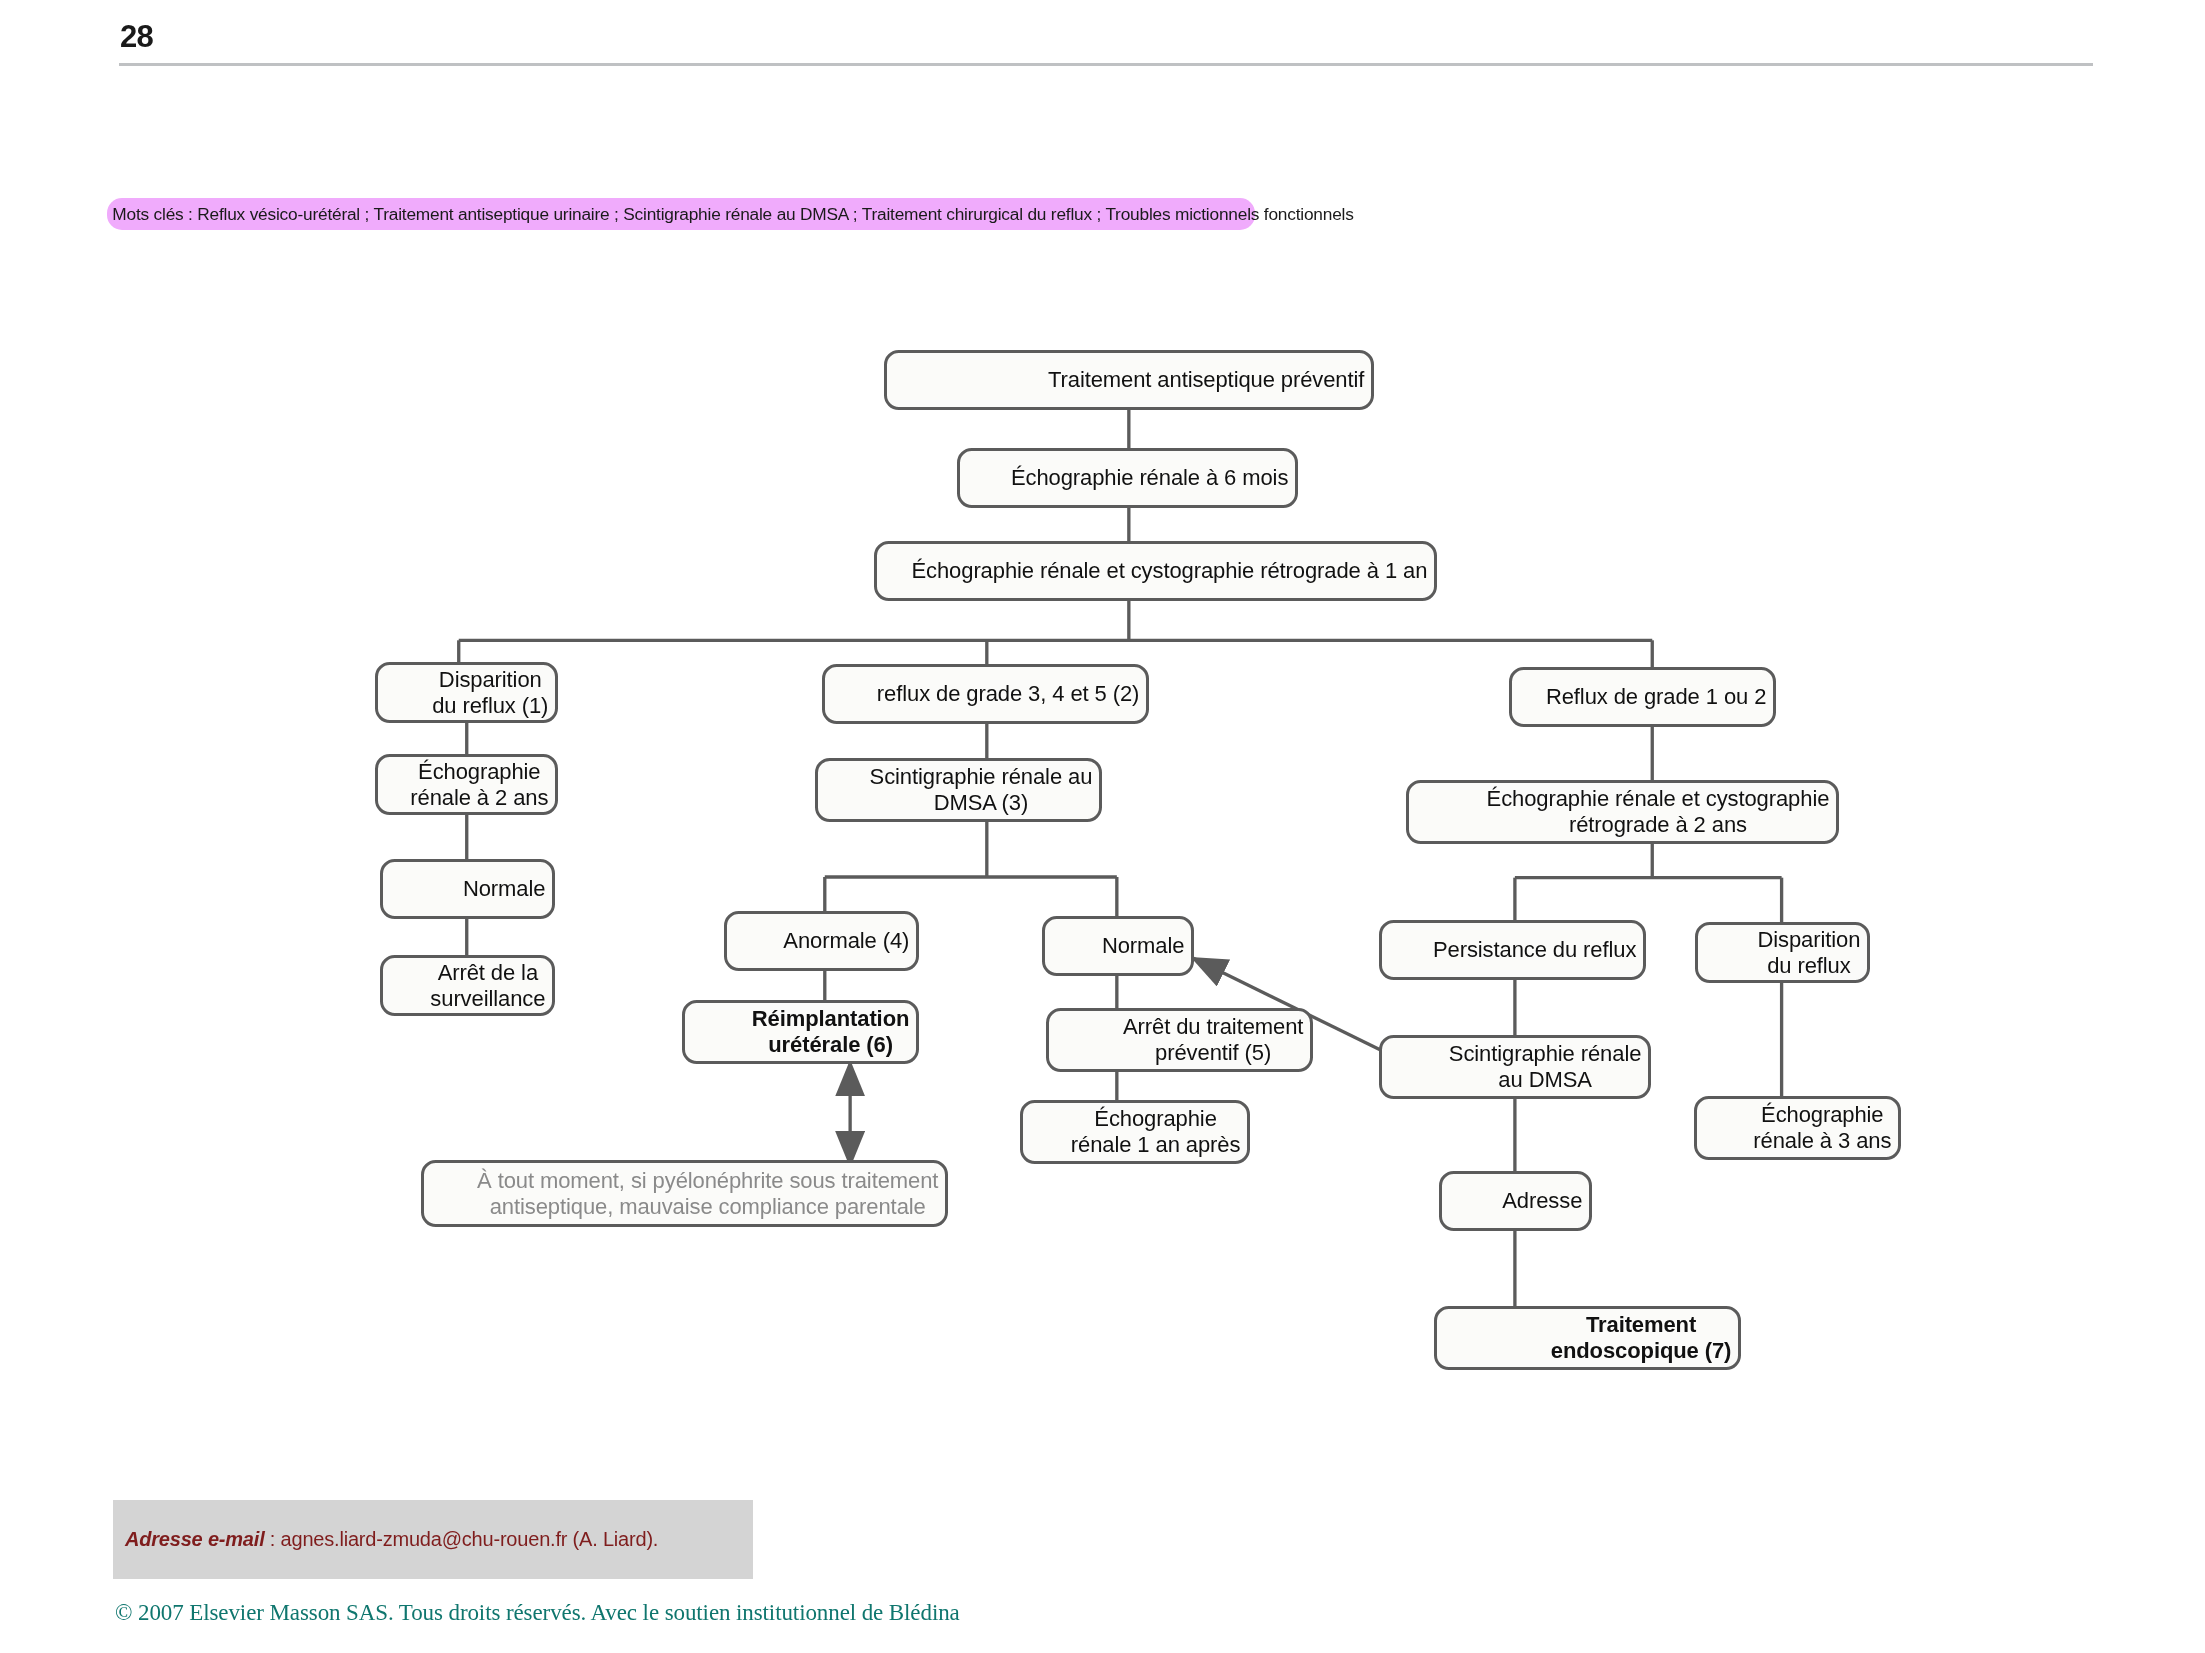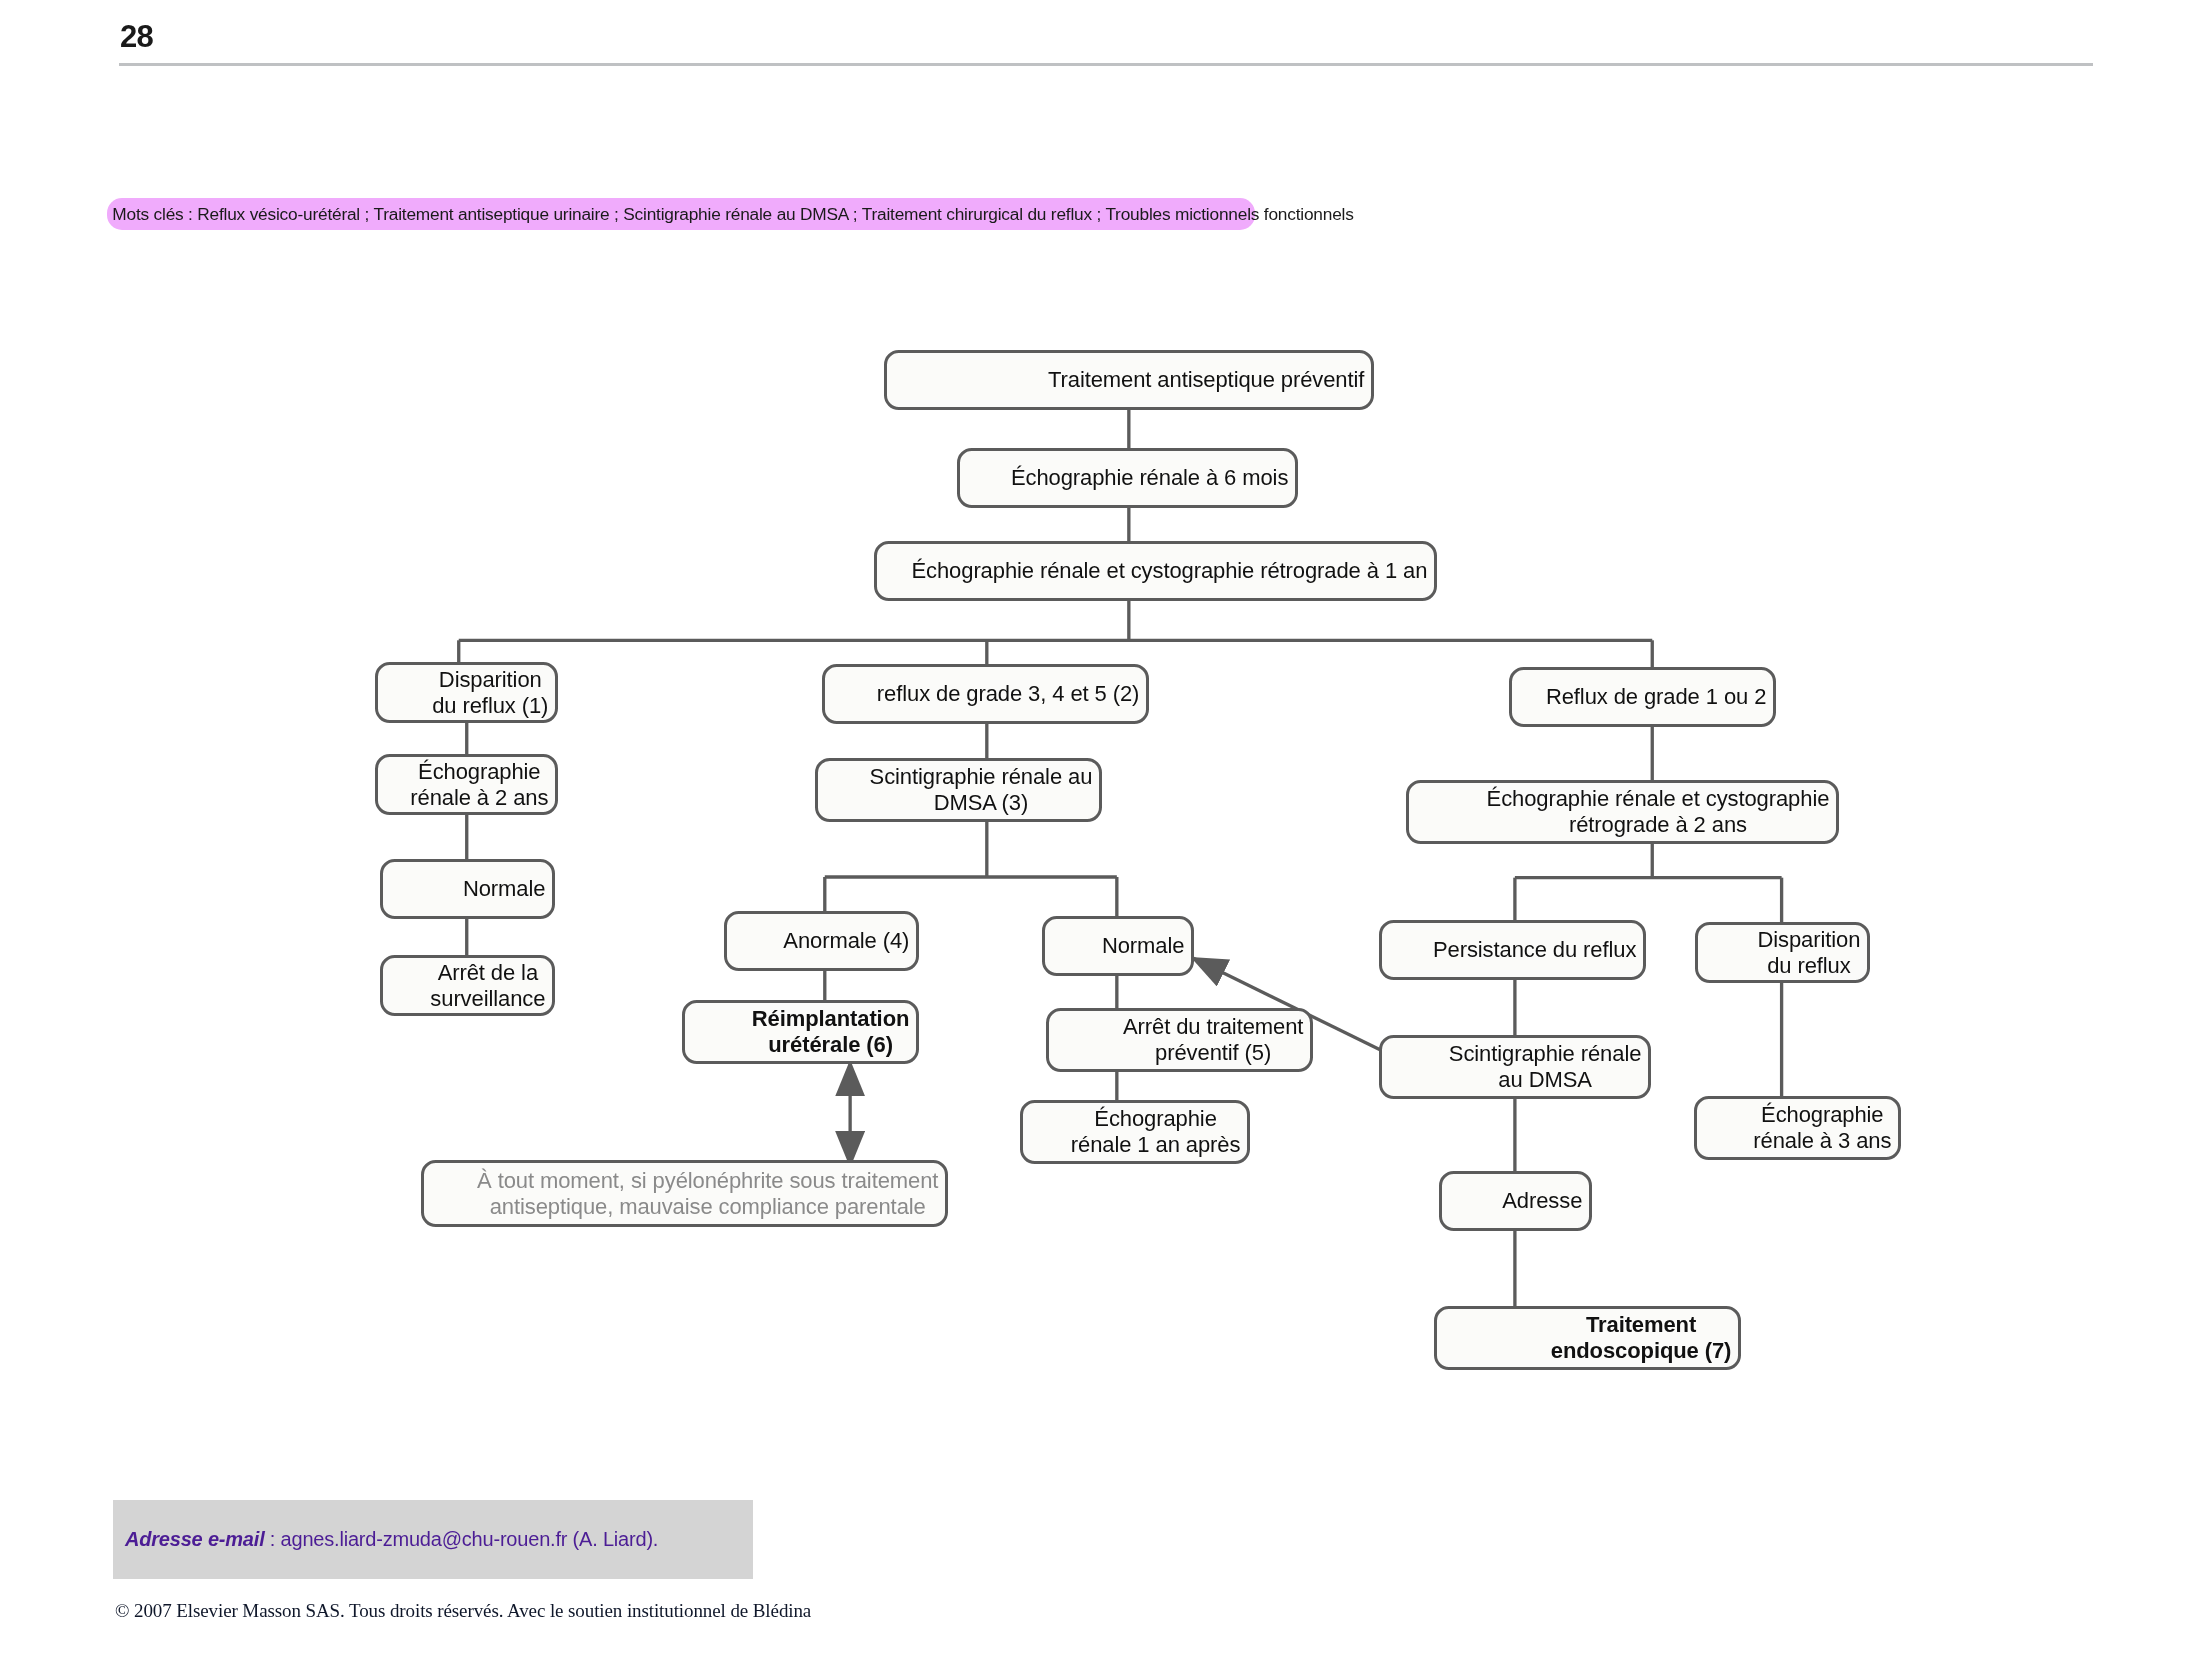--- a/index.html
+++ b/index.html
@@ -140,32 +140,32 @@
     left: 113px;
     top: 1500px;
     width: 640px;
     height: 79px;
     background: #d4d4d4;
     display: flex;
     align-items: center;
   }
   #email-text {
     font-size: 20px;
-    color: #4c1d95;
+    color: #7f1d1d;
     padding-left: 12px;
     letter-spacing: -0.2px;
   }
   #email-text .em { font-style: italic; font-weight: bold; }
   #copyright {
     position: absolute;
     left: 115px;
     top: 1600px;
     font-family: "Liberation Serif", serif;
-    font-size: 19px;
-    color: #0f172a;
+    font-size: 23px;
+    color: #0f766e;
     letter-spacing: -0.1px;
   }
 </style>
 </head>
 <body>
 
 <div id="page">
 
   <div id="page-number">28</div>
   <div id="header-rule"></div>

